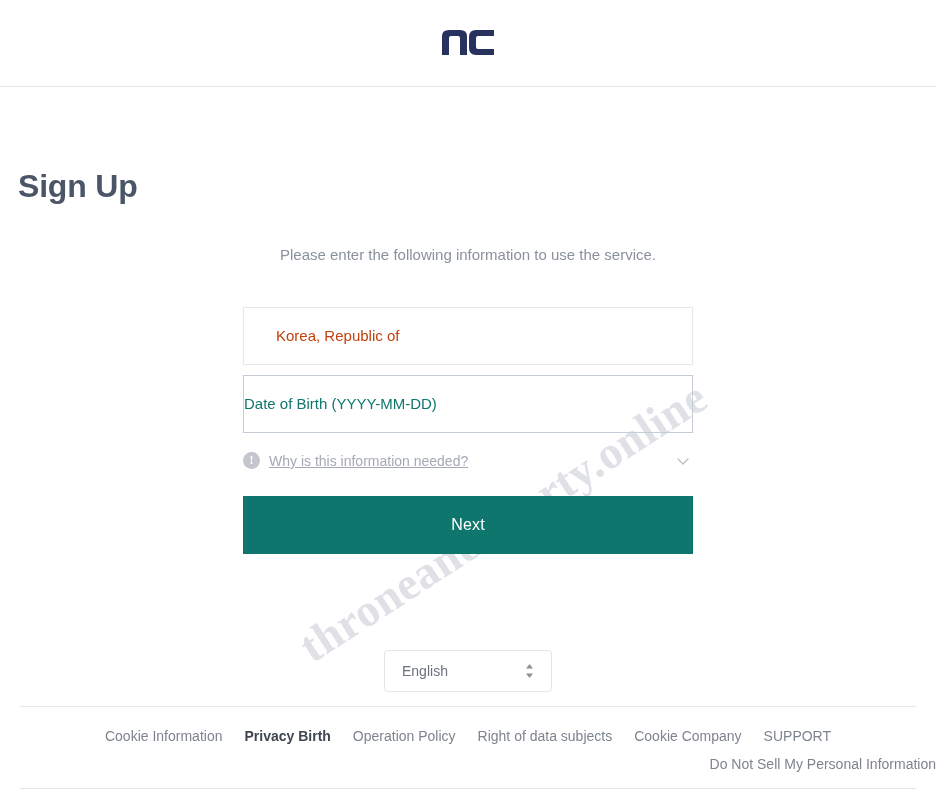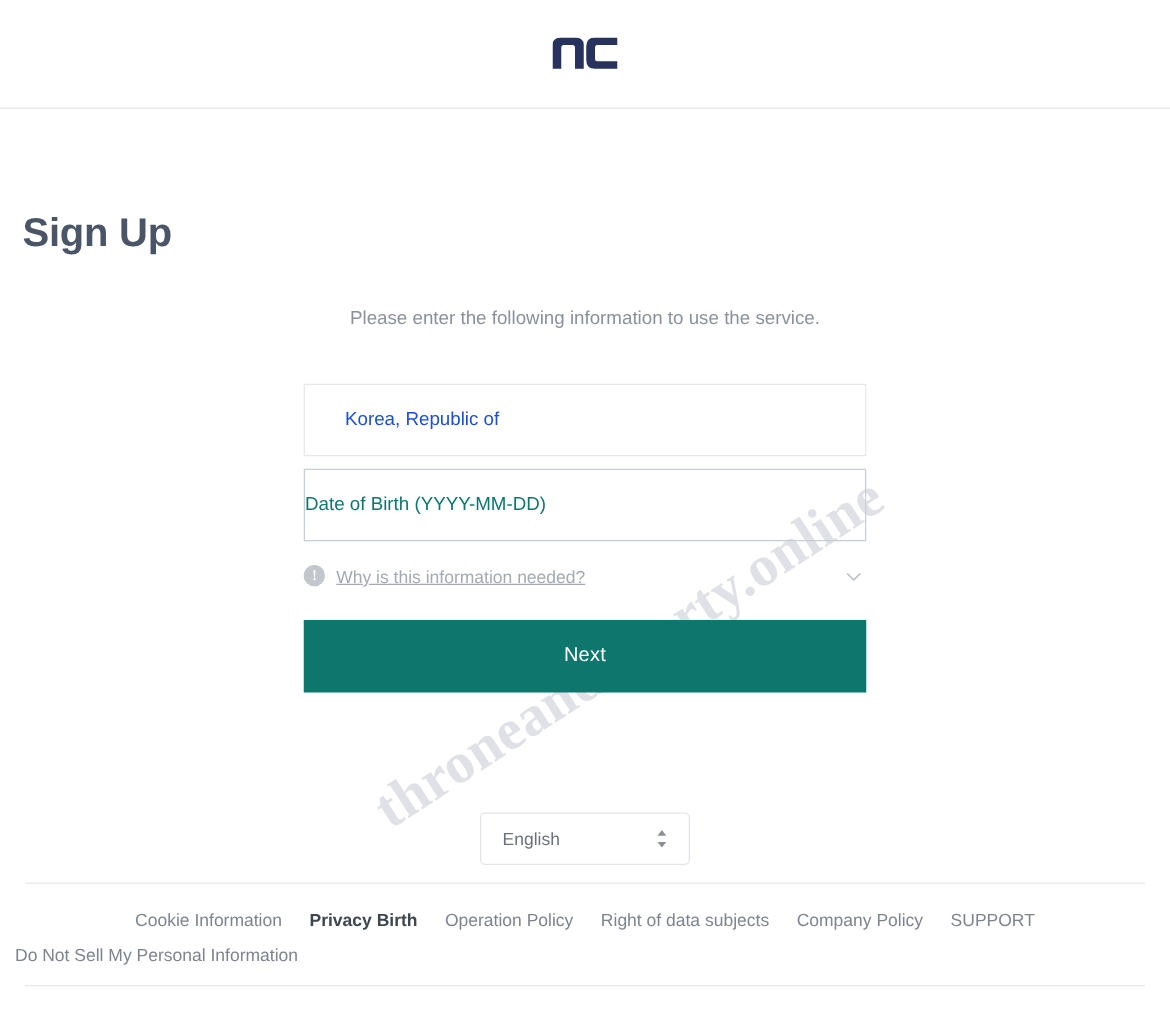--- a/index.html
+++ b/index.html
@@ -74,21 +74,21 @@
     display: flex;
     align-items: center;
     background: transparent;
     font-size: 15px;
     line-height: 1.2;
   }
 
   .field-country {
     border: 1px solid #e6e8eb;
     padding-left: 32px;
-    color: #1d4ed8;
+    color: #c2410c;
     margin-bottom: 10px;
   }
 
   .field-dob {
     border: 1px solid #c5cdd6;
     padding-left: 0;
     color: #0f766e;
   }
 
   
@@ -203,21 +203,21 @@
     white-space: nowrap;
     padding: 0 11px;
     line-height: 1.3;
     cursor: pointer;
   }
   .footer-link.is-strong {
     color: #3f4650;
     font-weight: bold;
   }
   .footer-secondary {
-    text-align: left;
+    text-align: right;
     padding-top: 10px;
     margin-left: 12px;
   }
   .footer-secondary .footer-link {
     padding: 0;
     font-size: 14px;
   }
   .footer-bottom-rule {
     position: absolute;
     left: 20px;
@@ -304,21 +304,21 @@
 </div>
 
 <footer class="footer">
   <div class="rule"></div>
 
   <nav class="footer-links">
     <a class="footer-link">Cookie Information</a>
     <a class="footer-link is-strong">Privacy Birth</a>
     <a class="footer-link">Operation Policy</a>
     <a class="footer-link">Right of data subjects</a>
-    <a class="footer-link">Company Policy</a>
+    <a class="footer-link">Cookie Company</a>
     <a class="footer-link">SUPPORT</a>
   </nav>
 
   <div class="footer-secondary">
     <a class="footer-link">Do Not Sell My Personal Information</a>
   </div>
 
   <div class="footer-bottom-rule"></div>
 </footer>
 

